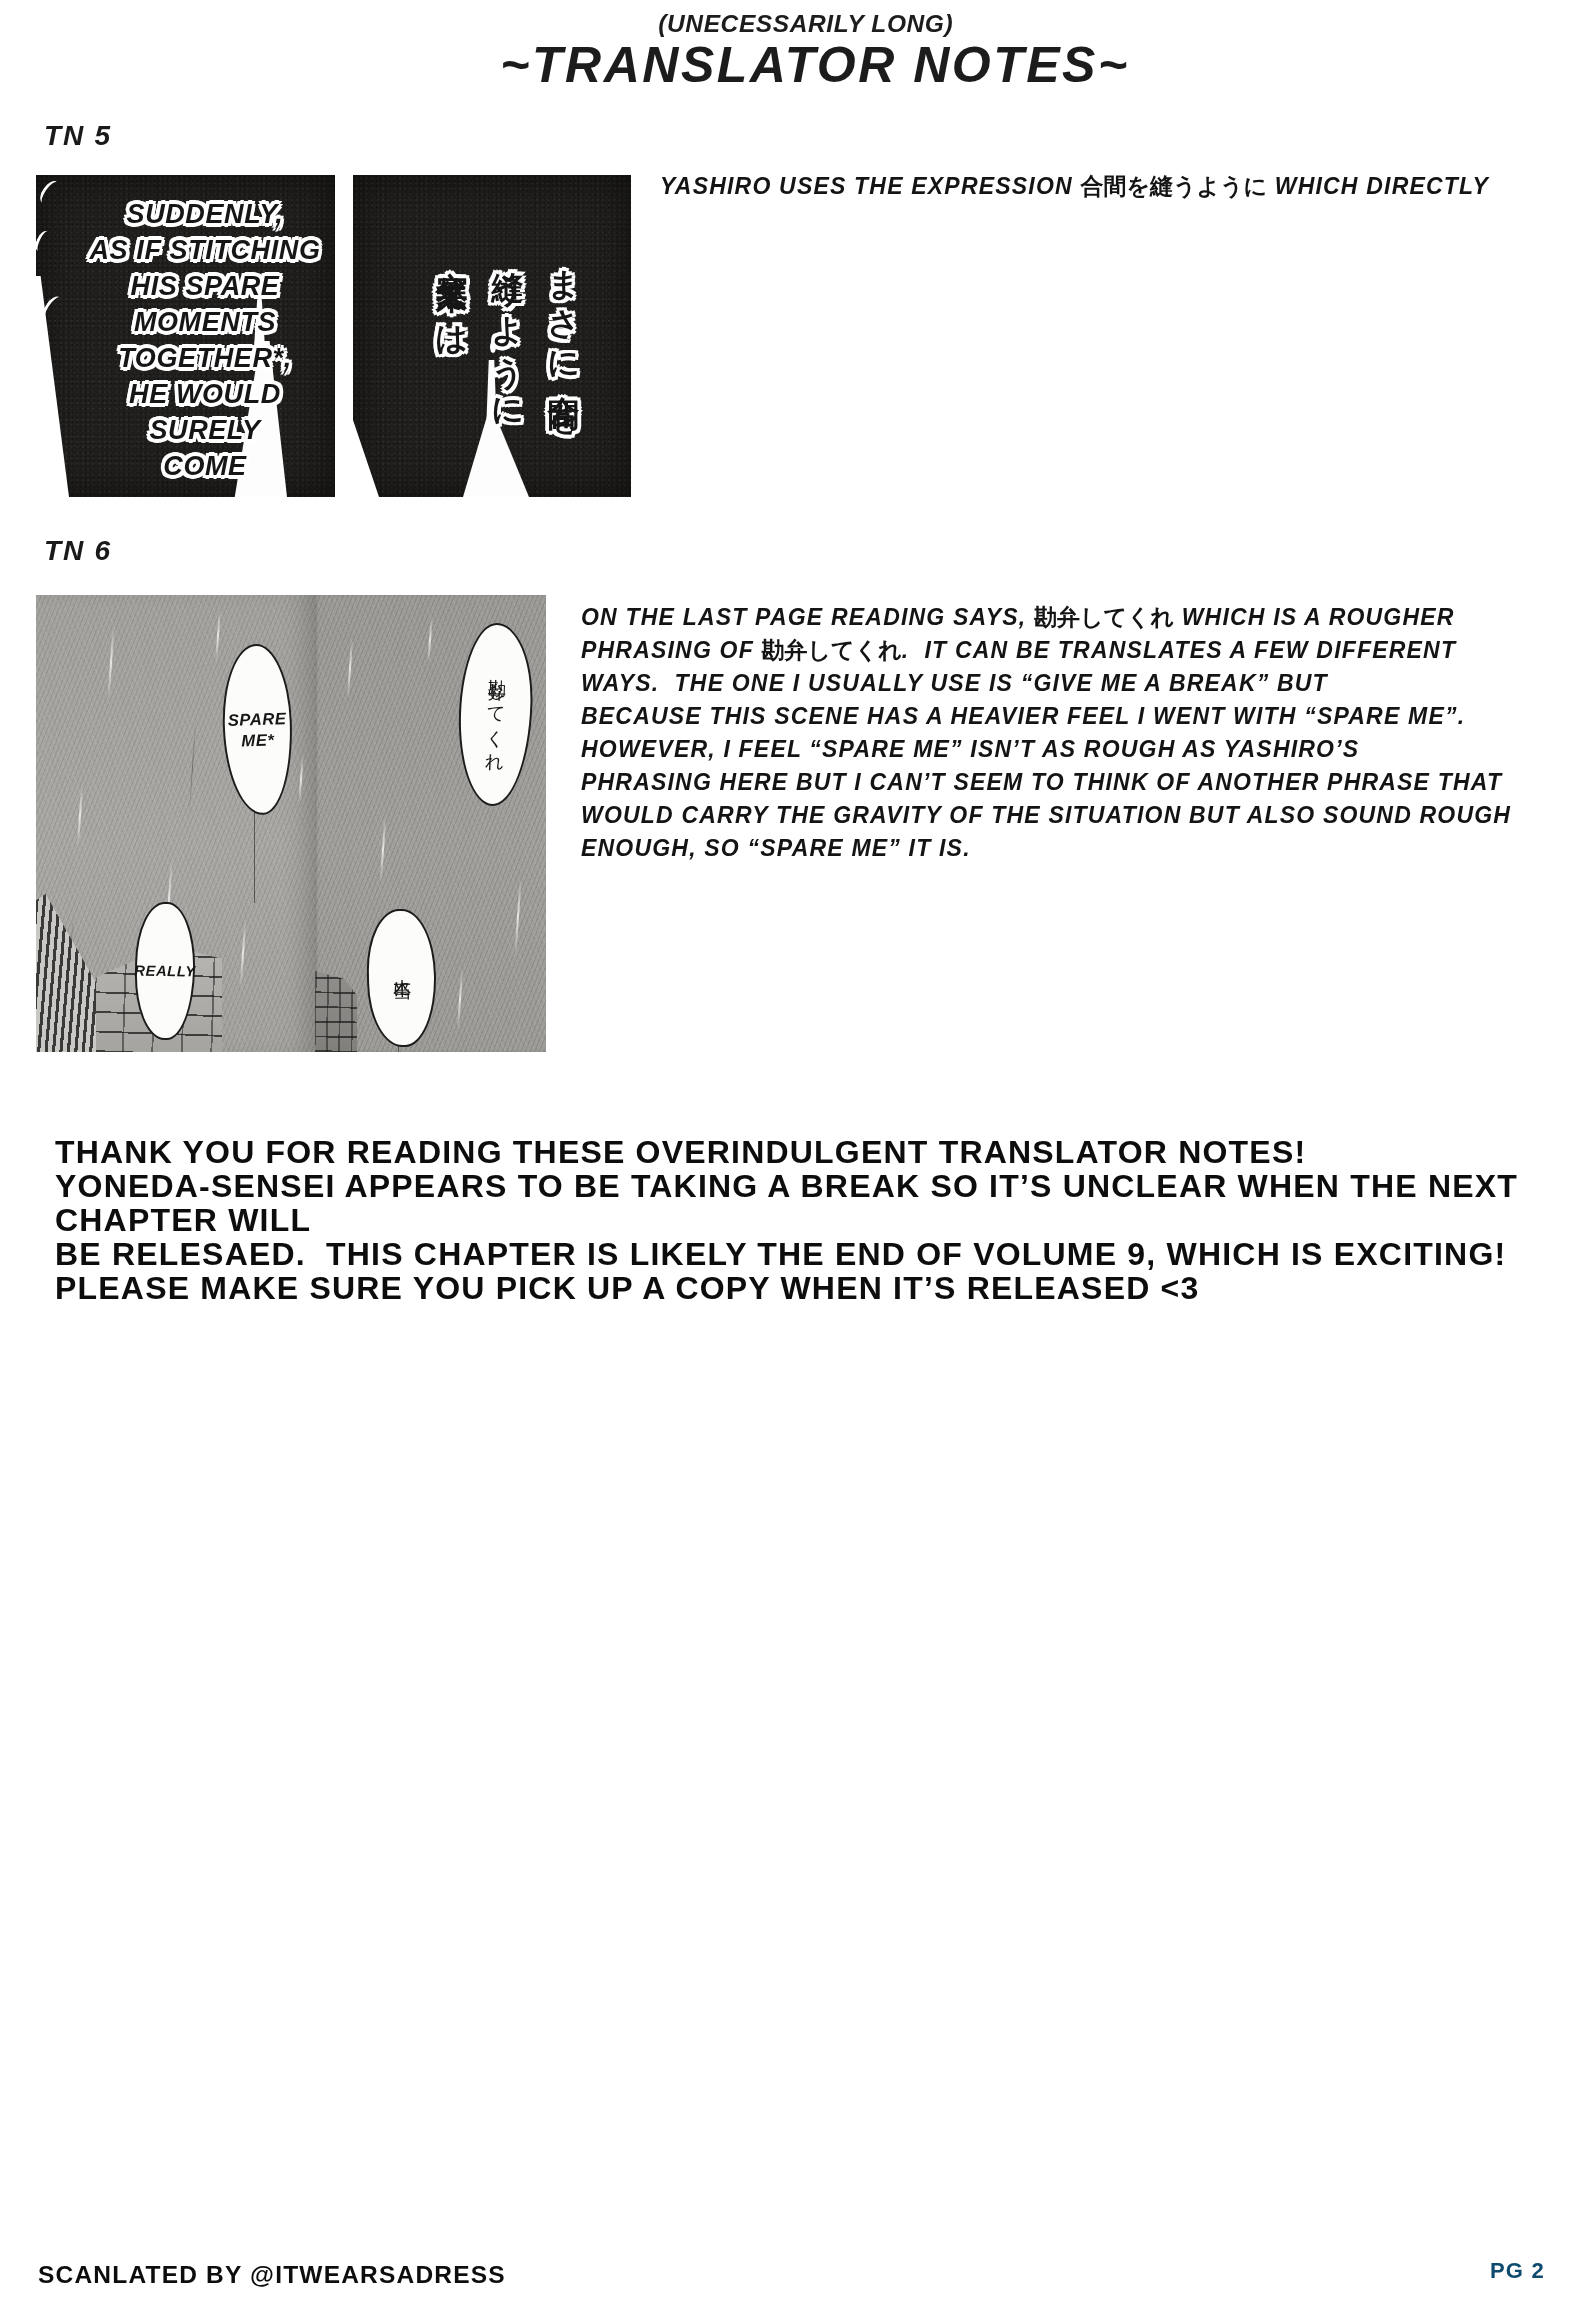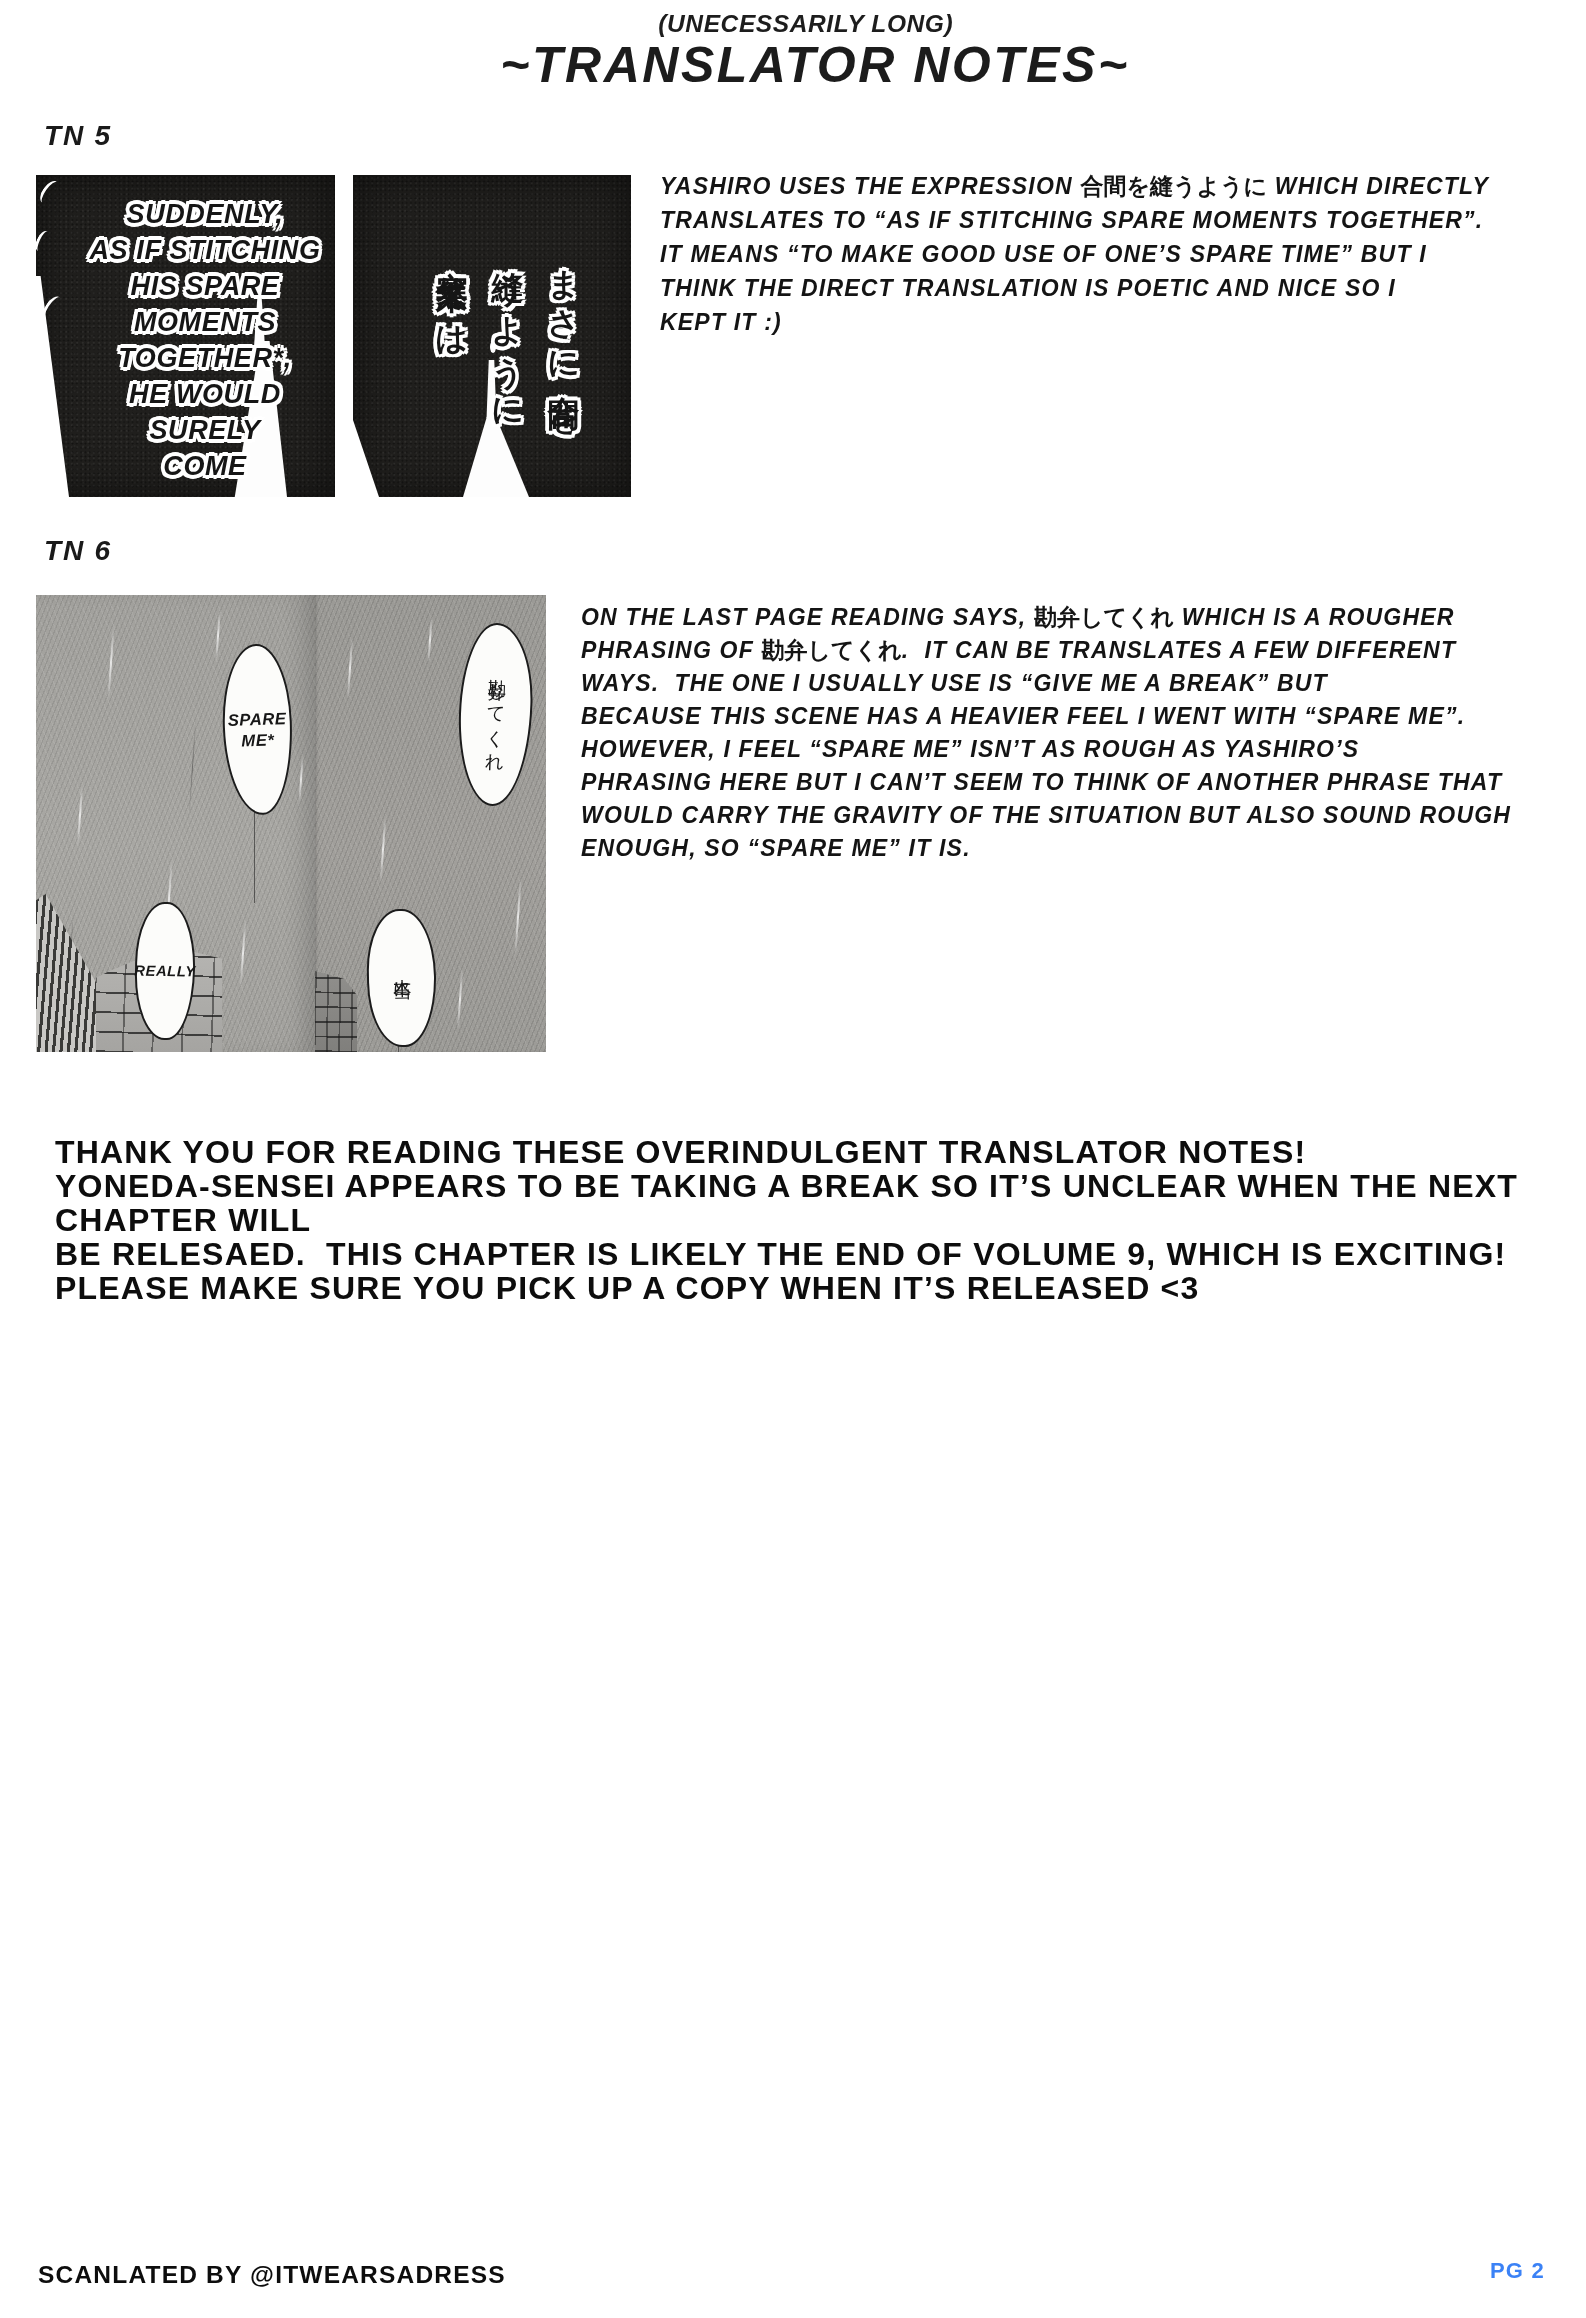--- a/index.html
+++ b/index.html
@@ -161,21 +161,21 @@
   .thanks{
     position:absolute;left:55px;top:1135px;white-space:pre-wrap;
     font-size:32px;line-height:34px;font-weight:bold;letter-spacing:1.2px;color:#0d0d0d;
     max-width:1509px;
   }
   .footer{
     position:absolute;left:38px;top:2195px;white-space:pre-wrap;
     font-size:24.5px;line-height:32px;font-weight:bold;letter-spacing:1.2px;color:#0d0d0d;
   }
   .pagenum{
-    position:absolute;left:1490px;top:2258px;font-size:22px;font-weight:bold;letter-spacing:1.2px;color:#3b82f6;
+    position:absolute;left:1490px;top:2258px;font-size:22px;font-weight:bold;letter-spacing:1.2px;color:#0c4a6e;
   }
 </style>
 </head>
 <body>
 
 <div class="page">
 
   <div class="supertitle">(UNECESSARILY LONG)</div>
   <div class="title">~TRANSLATOR NOTES~</div>
 
@@ -204,24 +204,20 @@
       <div class="spike-needle-r"></div>
       <div class="spike-main-r"></div>
       <div class="p1-jp">まさに合間を
 縫うように
 突然来ては</div>
     </div>
   </div>
 
   <div class="note note5">
     <div class="nline"><span>YASHIRO USES THE EXPRESSION </span><span class="jp">合間を縫うように</span><span> WHICH DIRECTLY</span></div>
-    <div class="nrest">TRANSLATES TO “AS IF STITCHING SPARE MOMENTS TOGETHER”.
-IT MEANS “TO MAKE GOOD USE OF ONE’S SPARE TIME” BUT I
-THINK THE DIRECT TRANSLATION IS POETIC AND NICE SO I
-KEPT IT :)</div>
   </div>
 
   <div class="tn-label tn6-label">TN 6</div>
 
   <div class="panel2">
     <div class="p2-half p2-left">
       <div class="rain" style="left:74px;top:31px;height:74px;"></div>
       <div class="rain" style="left:181px;top:15.3px;height:52px;"></div>
       <div class="rain" style="left:236px;top:92px;height:92px;"></div>
       <div class="rain" style="left:43px;top:190px;height:61px;"></div>

